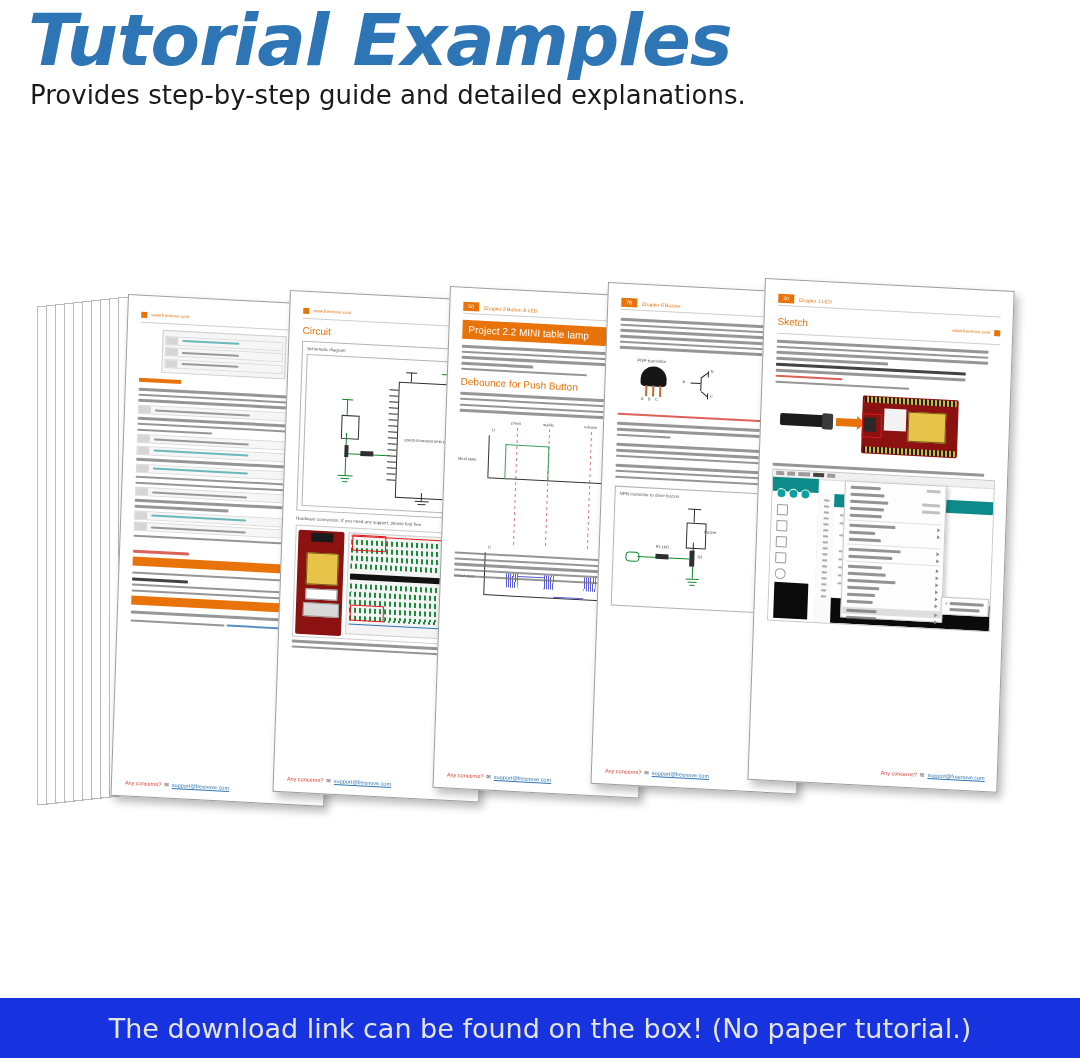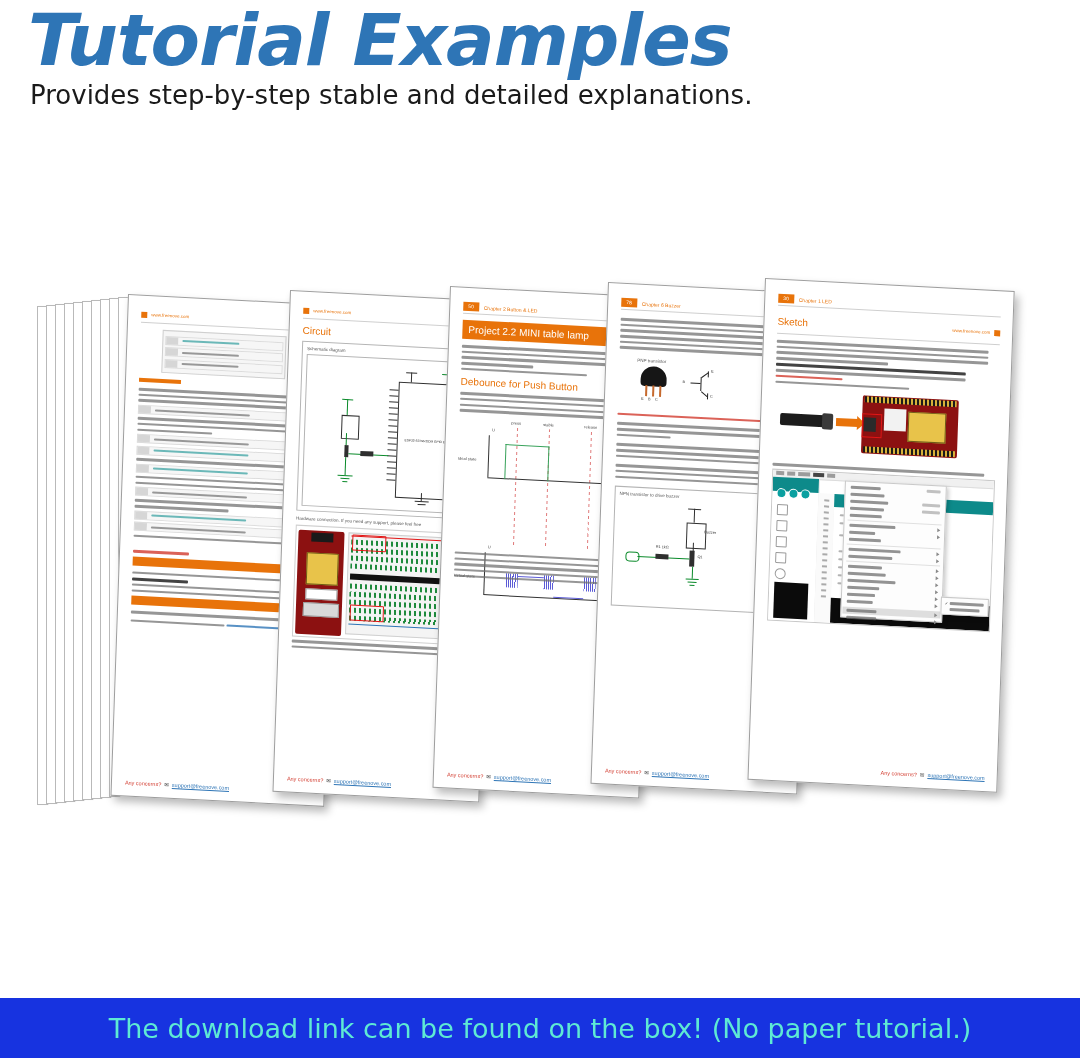--- a/index.html
+++ b/index.html
@@ -28,21 +28,21 @@
   }
 
   
   #banner{
     position:absolute;left:0;top:998px;width:1080px;height:60px;
     background:#1733E0;
   }
   #banner-text{
     position:absolute;left:0;top:0;width:1080px;height:60px;
     display:flex;align-items:center;justify-content:center;
-    color:#5eead4;font-size:27px;
+    color:#e5e5e5;font-size:27px;
     font-family:"DejaVu Sans", sans-serif;
     white-space:nowrap;
     border-radius:17px;
   }
 
   
   #fan{position:absolute;left:0;top:250px;width:1080px;height:600px;}
 
   .stack-edge{
     position:absolute;
@@ -202,21 +202,21 @@
   .ide-arrow{position:absolute;right:4px;width:0;height:0;border-left:3px solid #8a8a8a;border-top:2.5px solid transparent;border-bottom:2.5px solid transparent;}
   .ide-hl{position:absolute;left:1px;right:1px;height:7px;background:#dedede;}
   .ide-sub{position:absolute;background:#fdfdfd;border:1px solid #c9c9c9;box-shadow:2px 2px 4px rgba(0,0,0,.22);}
   .ide-shortcut{position:absolute;height:3px;background:#9a9a9a;opacity:.6;border-radius:1px;}
 </style>
 </head>
 <body>
 
 <div id="header">
   <div id="title">Tutorial Examples</div>
-  <div id="subtitle">Provides step-by-step stable and detailed explanations.</div>
+  <div id="subtitle">Provides step-by-step guide and detailed explanations.</div>
 </div>
 
 <div id="fan">
 
   <div>
     <div class="stack-edge" style="left:37px;top:56px;width:9px;height:497px;transform:skewY(1.0deg);"></div>
     <div class="stack-edge" style="left:46px;top:55px;width:9px;height:497px;transform:skewY(1.0deg);"></div>
     <div class="stack-edge" style="left:55px;top:54px;width:9px;height:497px;transform:skewY(1.0deg);"></div>
     <div class="stack-edge" style="left:64px;top:53px;width:9px;height:497px;transform:skewY(1.0deg);"></div>
     <div class="stack-edge" style="left:73px;top:52px;width:9px;height:497px;transform:skewY(1.0deg);"></div>

